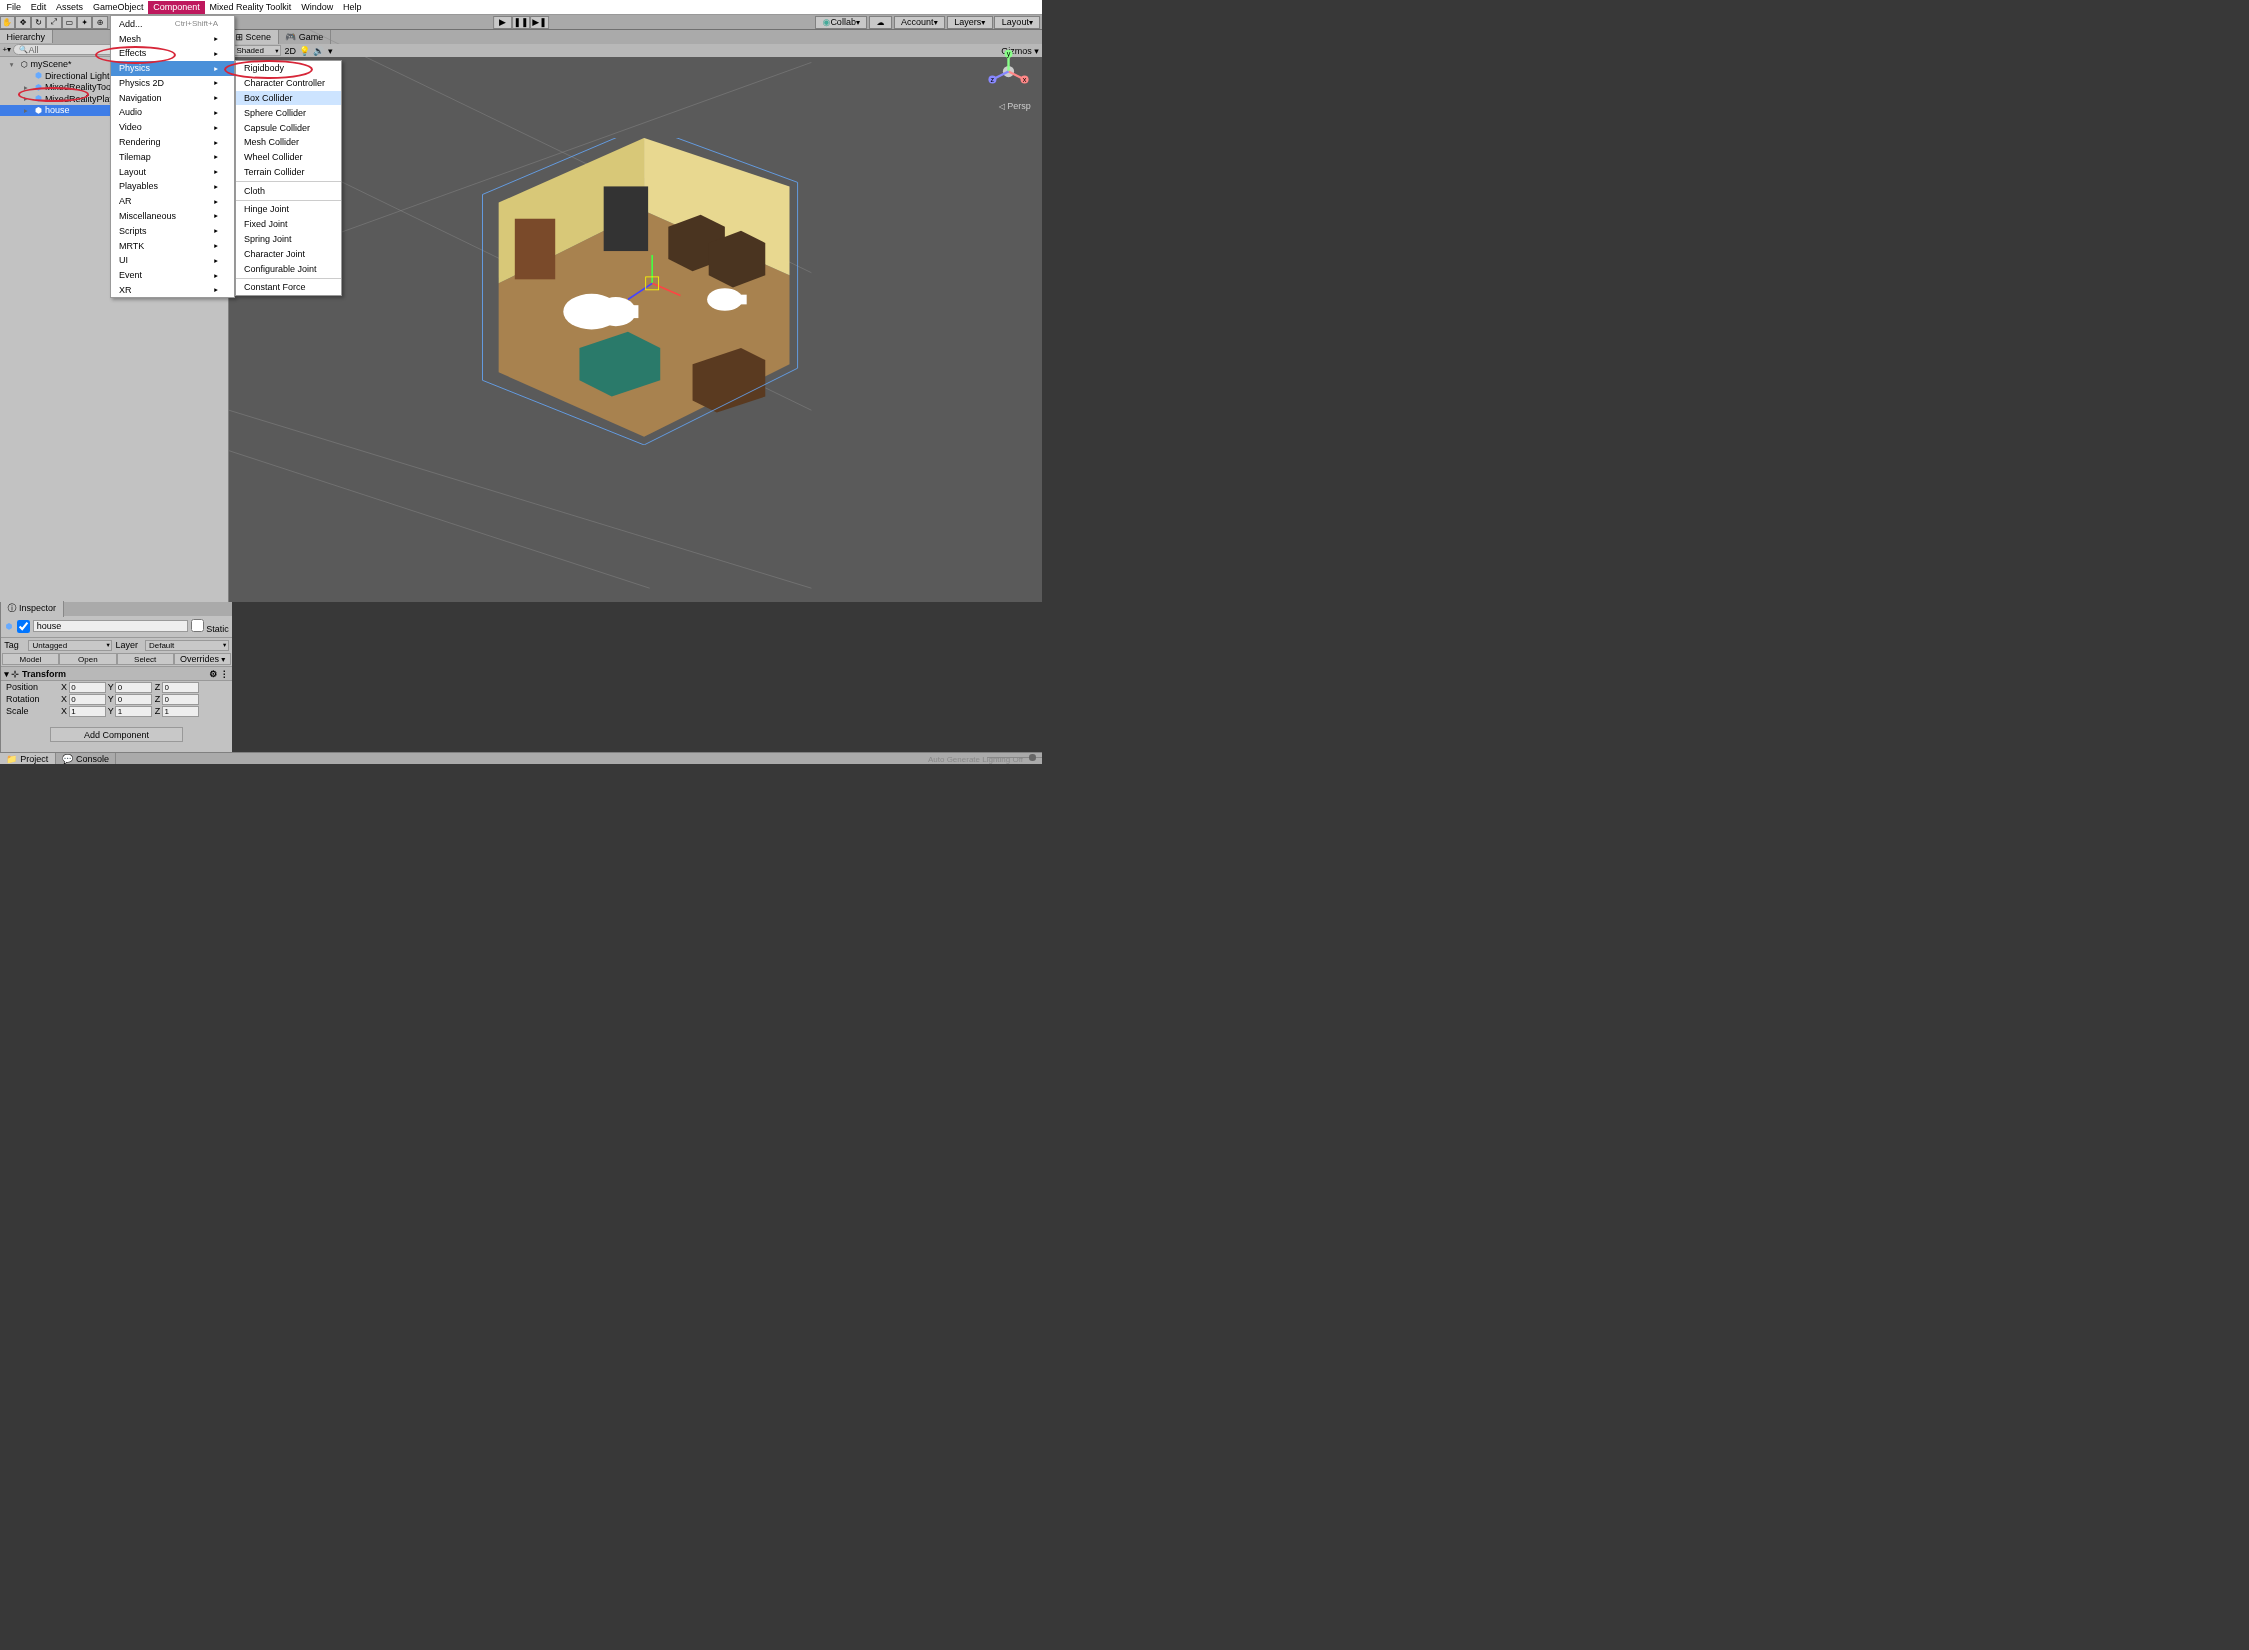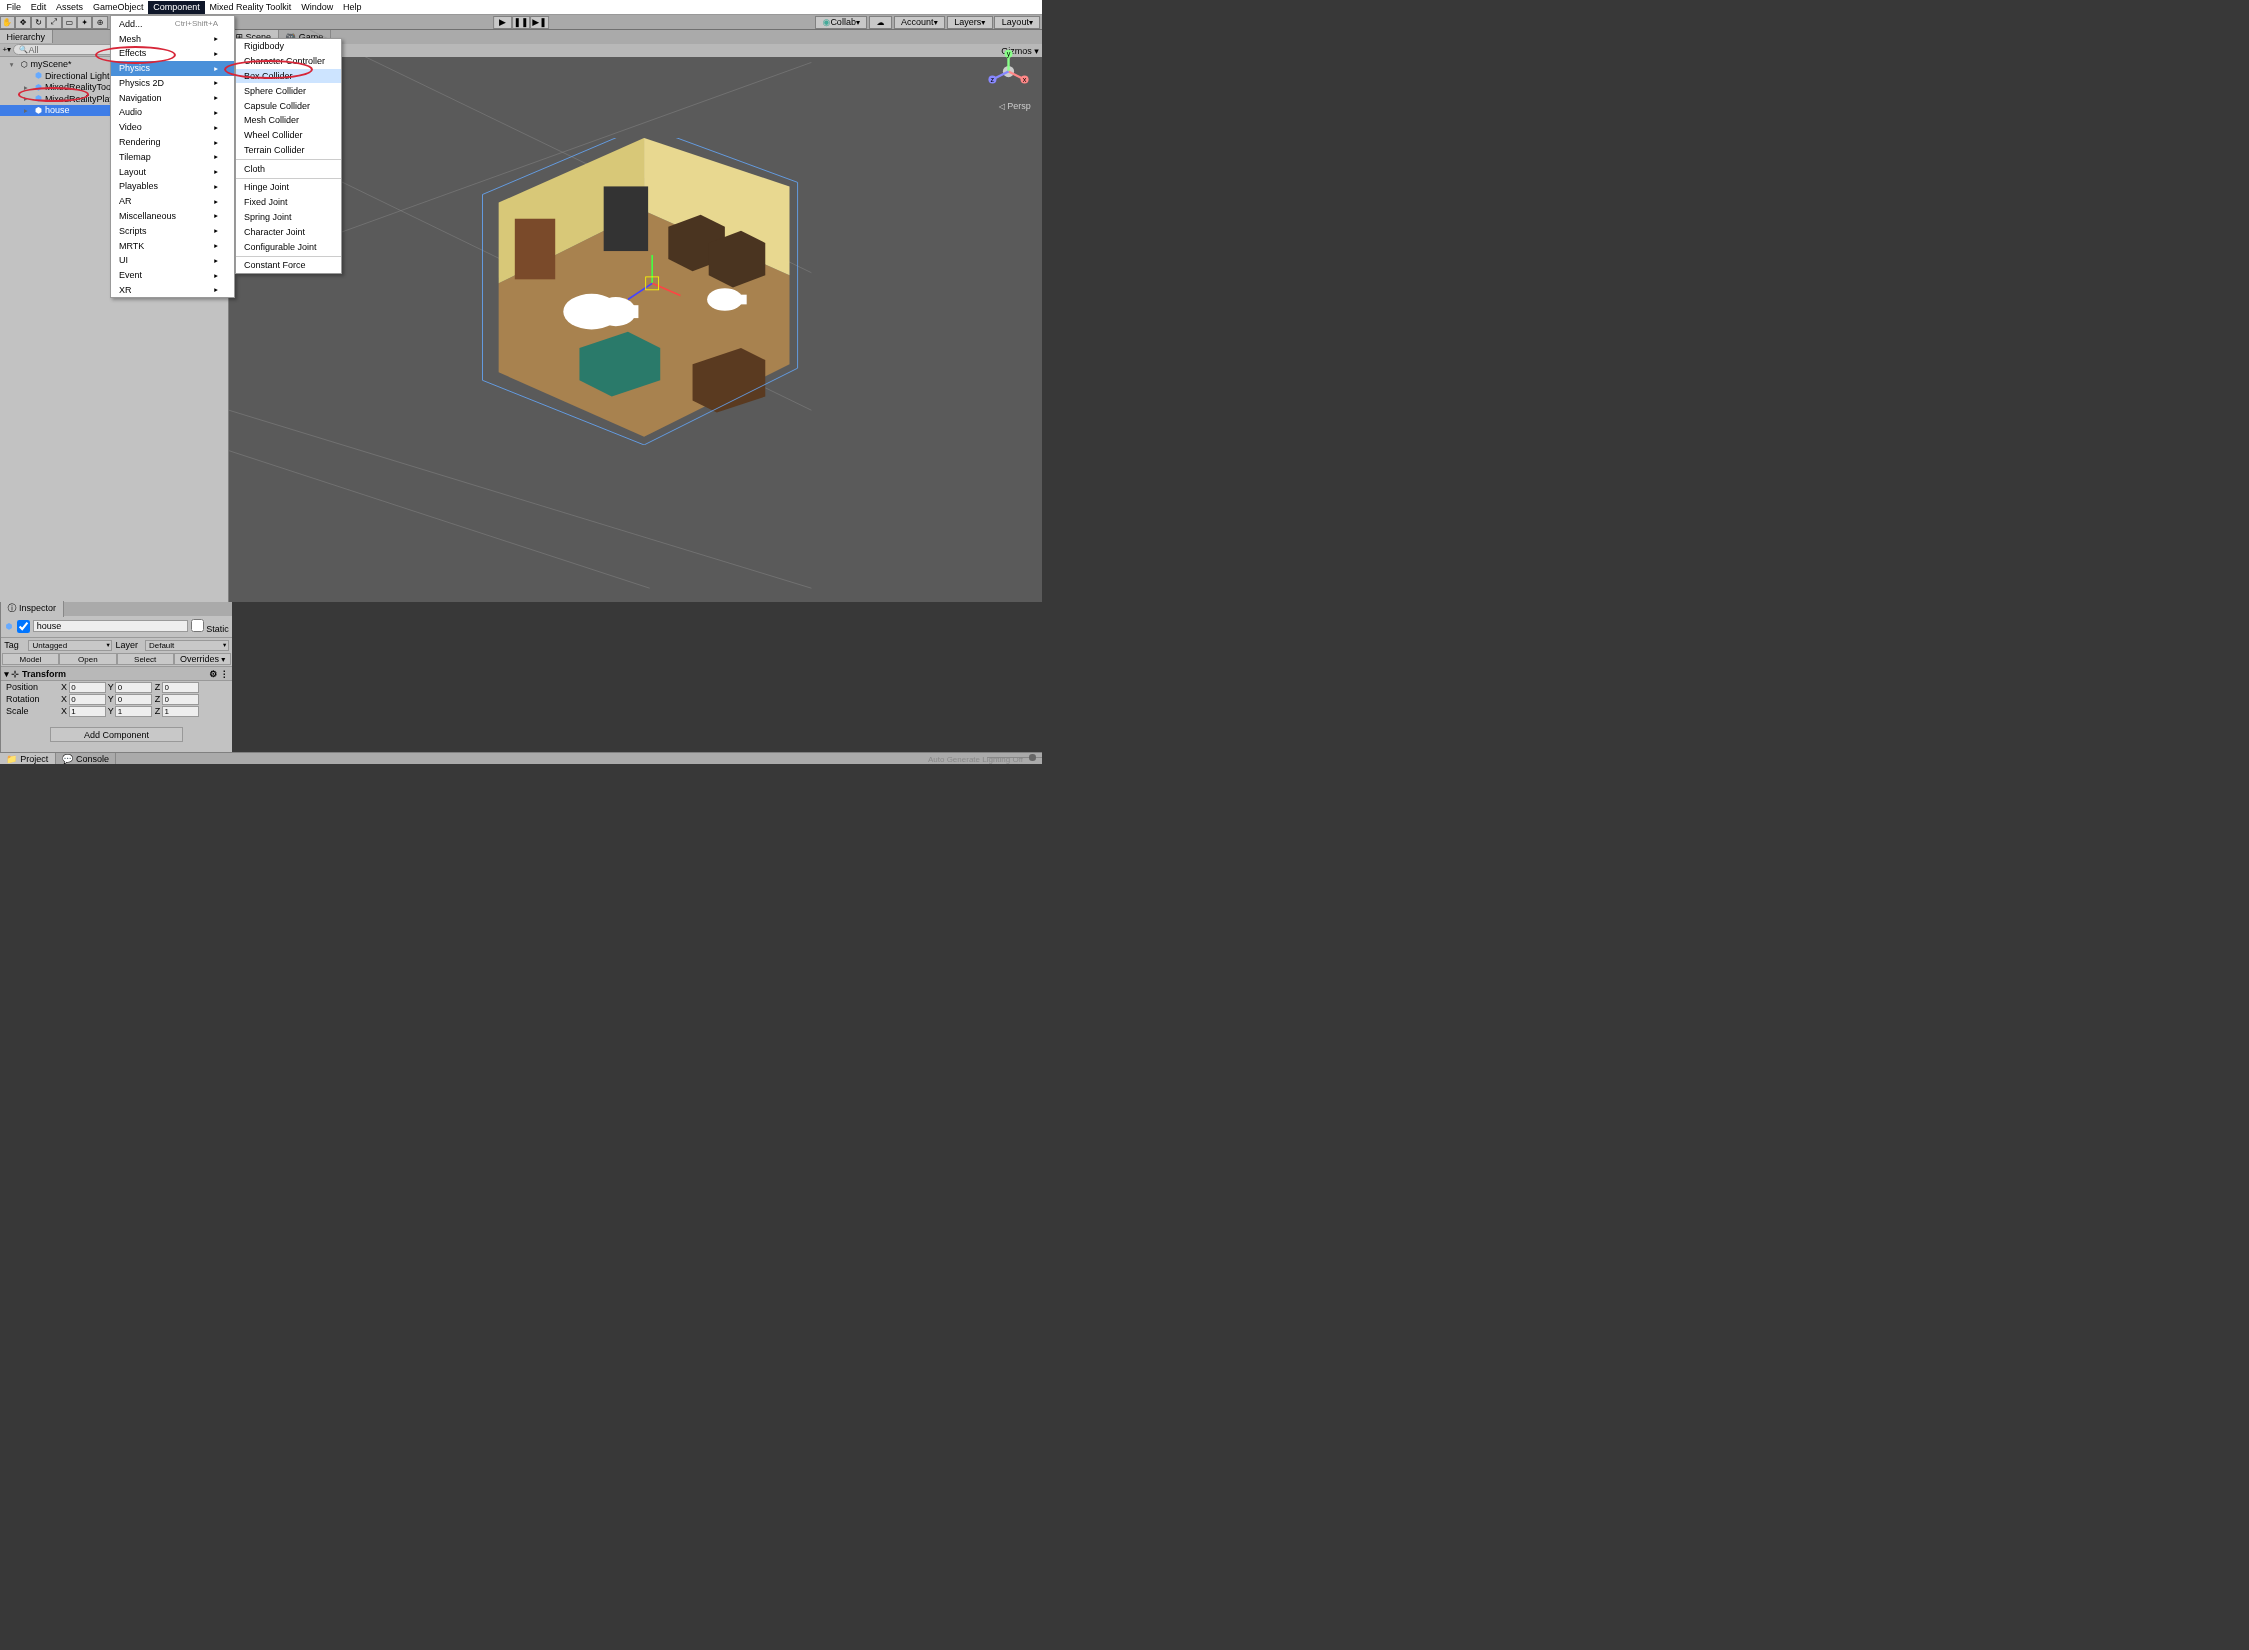--- a/index.html
+++ b/index.html
@@ -1,19 +1,19 @@
 <!DOCTYPE html>
 <html><head>
 <meta charset="utf-8">
 <style>
 *{box-sizing:border-box;margin:0;padding:0;font-family:Arial,sans-serif;font-size:9px;user-select:none}
 body{background:#383838;overflow:hidden;width:1042px;height:764px;position:relative}
 .menubar{background:#fff;height:15.4px;display:flex;align-items:center;padding:0 1.6px;border-bottom:0.8px solid #999}
 .menubar-item{padding:1.6px 4.9px;cursor:pointer}
-.menubar-item.active{background:#0f172a;color:#fff}
+.menubar-item.active{background:#be185d;color:#fff}
 .toolbar{background:#a9a9a9;height:14.6px;display:flex;align-items:center;border-bottom:0.8px solid #707070;position:relative}
 .tool-group{display:flex;margin-right:1.6px}
 .tool-btn{width:15.4px;height:13px;background:#c8c8c8;border:0.8px solid #808080;display:flex;align-items:center;justify-content:center;font-size:8px}
 .toolbar-center{position:absolute;left:50%;transform:translateX(-50%);display:flex}
 .play-btn{width:18.6px;height:13px;background:#c8c8c8;border:0.8px solid #808080;display:flex;align-items:center;justify-content:center}
 .toolbar-right{margin-left:auto;display:flex;gap:1.6px;padding-right:1.6px}
 .tr-btn{height:13px;background:#c8c8c8;border:0.8px solid #808080;padding:0 6.5px;display:flex;align-items:center;font-size:8px}
 .main{display:flex;height:572px}
 .hierarchy{width:229px;background:#c2c2c2;border-right:0.8px solid #808080;display:flex;flex-direction:column}
 .panel-tab{background:#aaa;height:13.7px;display:flex;align-items:center}
@@ -397,21 +397,21 @@
     </div>
     <div class="menu-item">
       <span>Event</span>
       <span class="submenu-arrow">▸</span>
     </div>
     <div class="menu-item">
       <span>XR</span>
       <span class="submenu-arrow">▸</span>
     </div>
   </div>
-<div class="dropdown-menu" id="phys-menu" style="left:235px;top:38px;min-width:104px">
+<div class="dropdown-menu" id="phys-menu" style="left:235px;top:60px;min-width:104px">
     <div class="menu-item">Rigidbody</div>
     <div class="menu-item">Character Controller</div>
     <div class="menu-item hl2">Box Collider</div>
     <div class="menu-item">Sphere Collider</div>
     <div class="menu-item">Capsule Collider</div>
     <div class="menu-item">Mesh Collider</div>
     <div class="menu-item">Wheel Collider</div>
     <div class="menu-item">Terrain Collider</div>
     <div class="menu-sep"></div>
     <div class="menu-item">Cloth</div>

